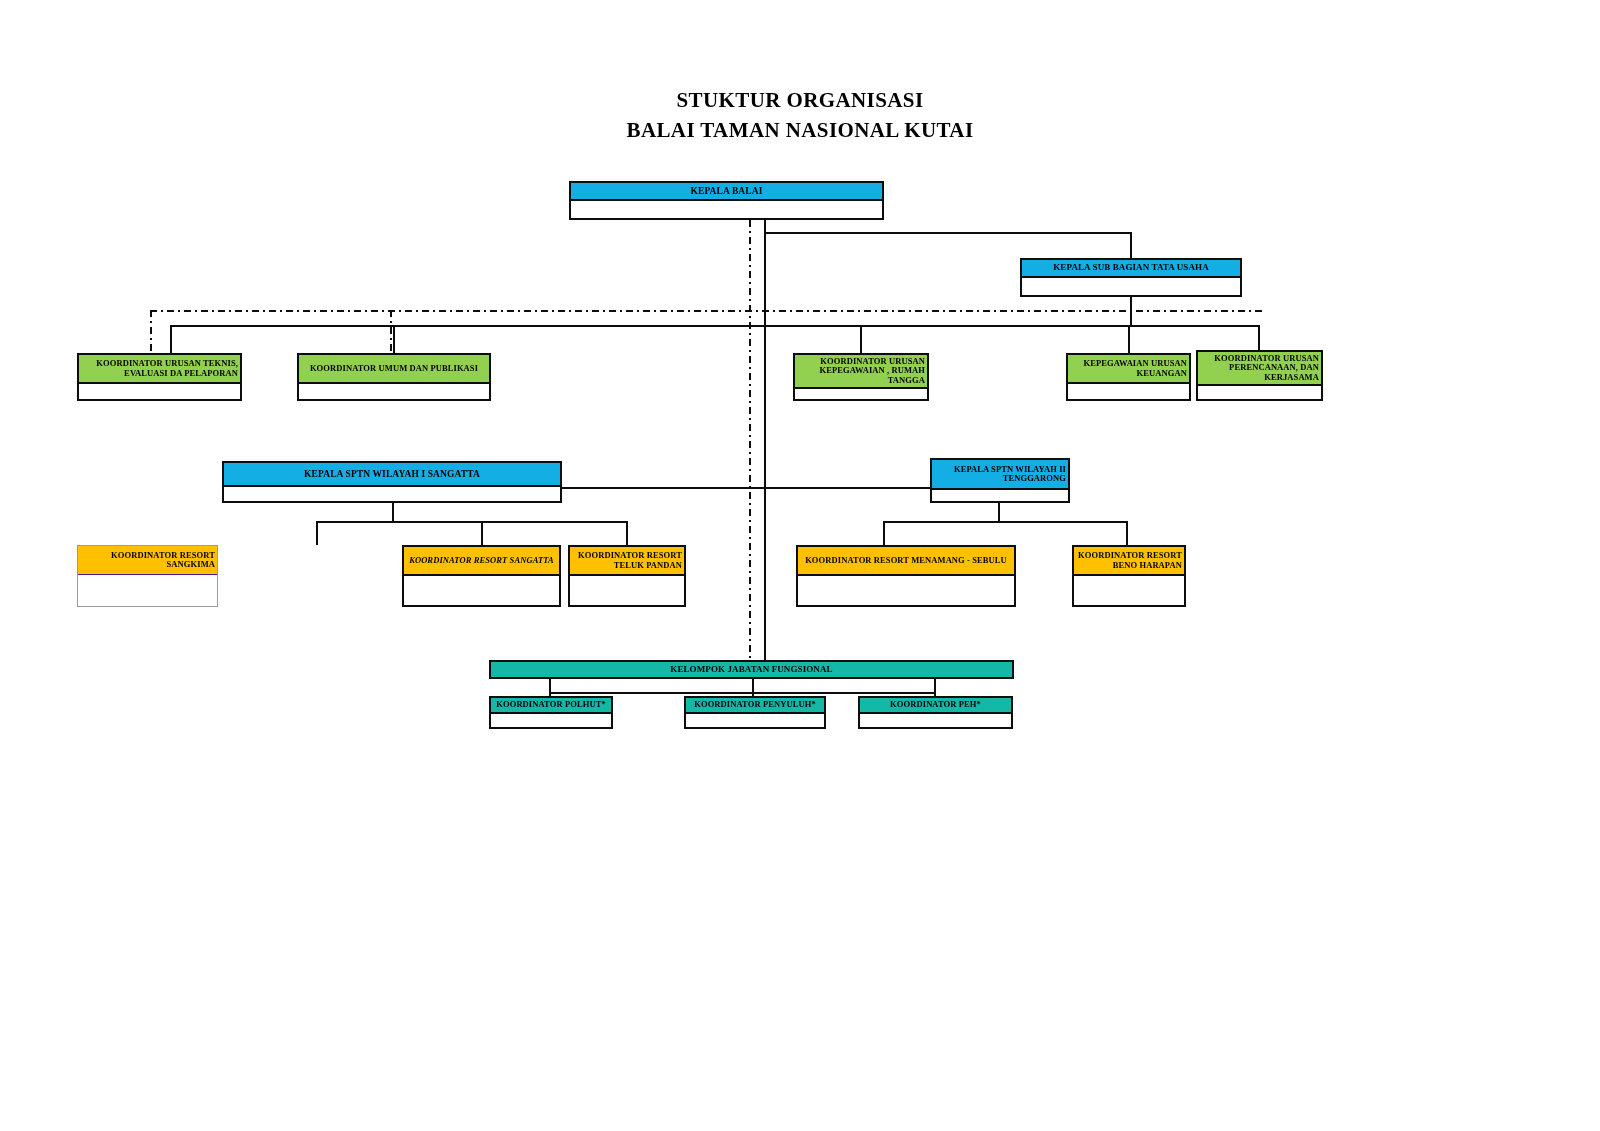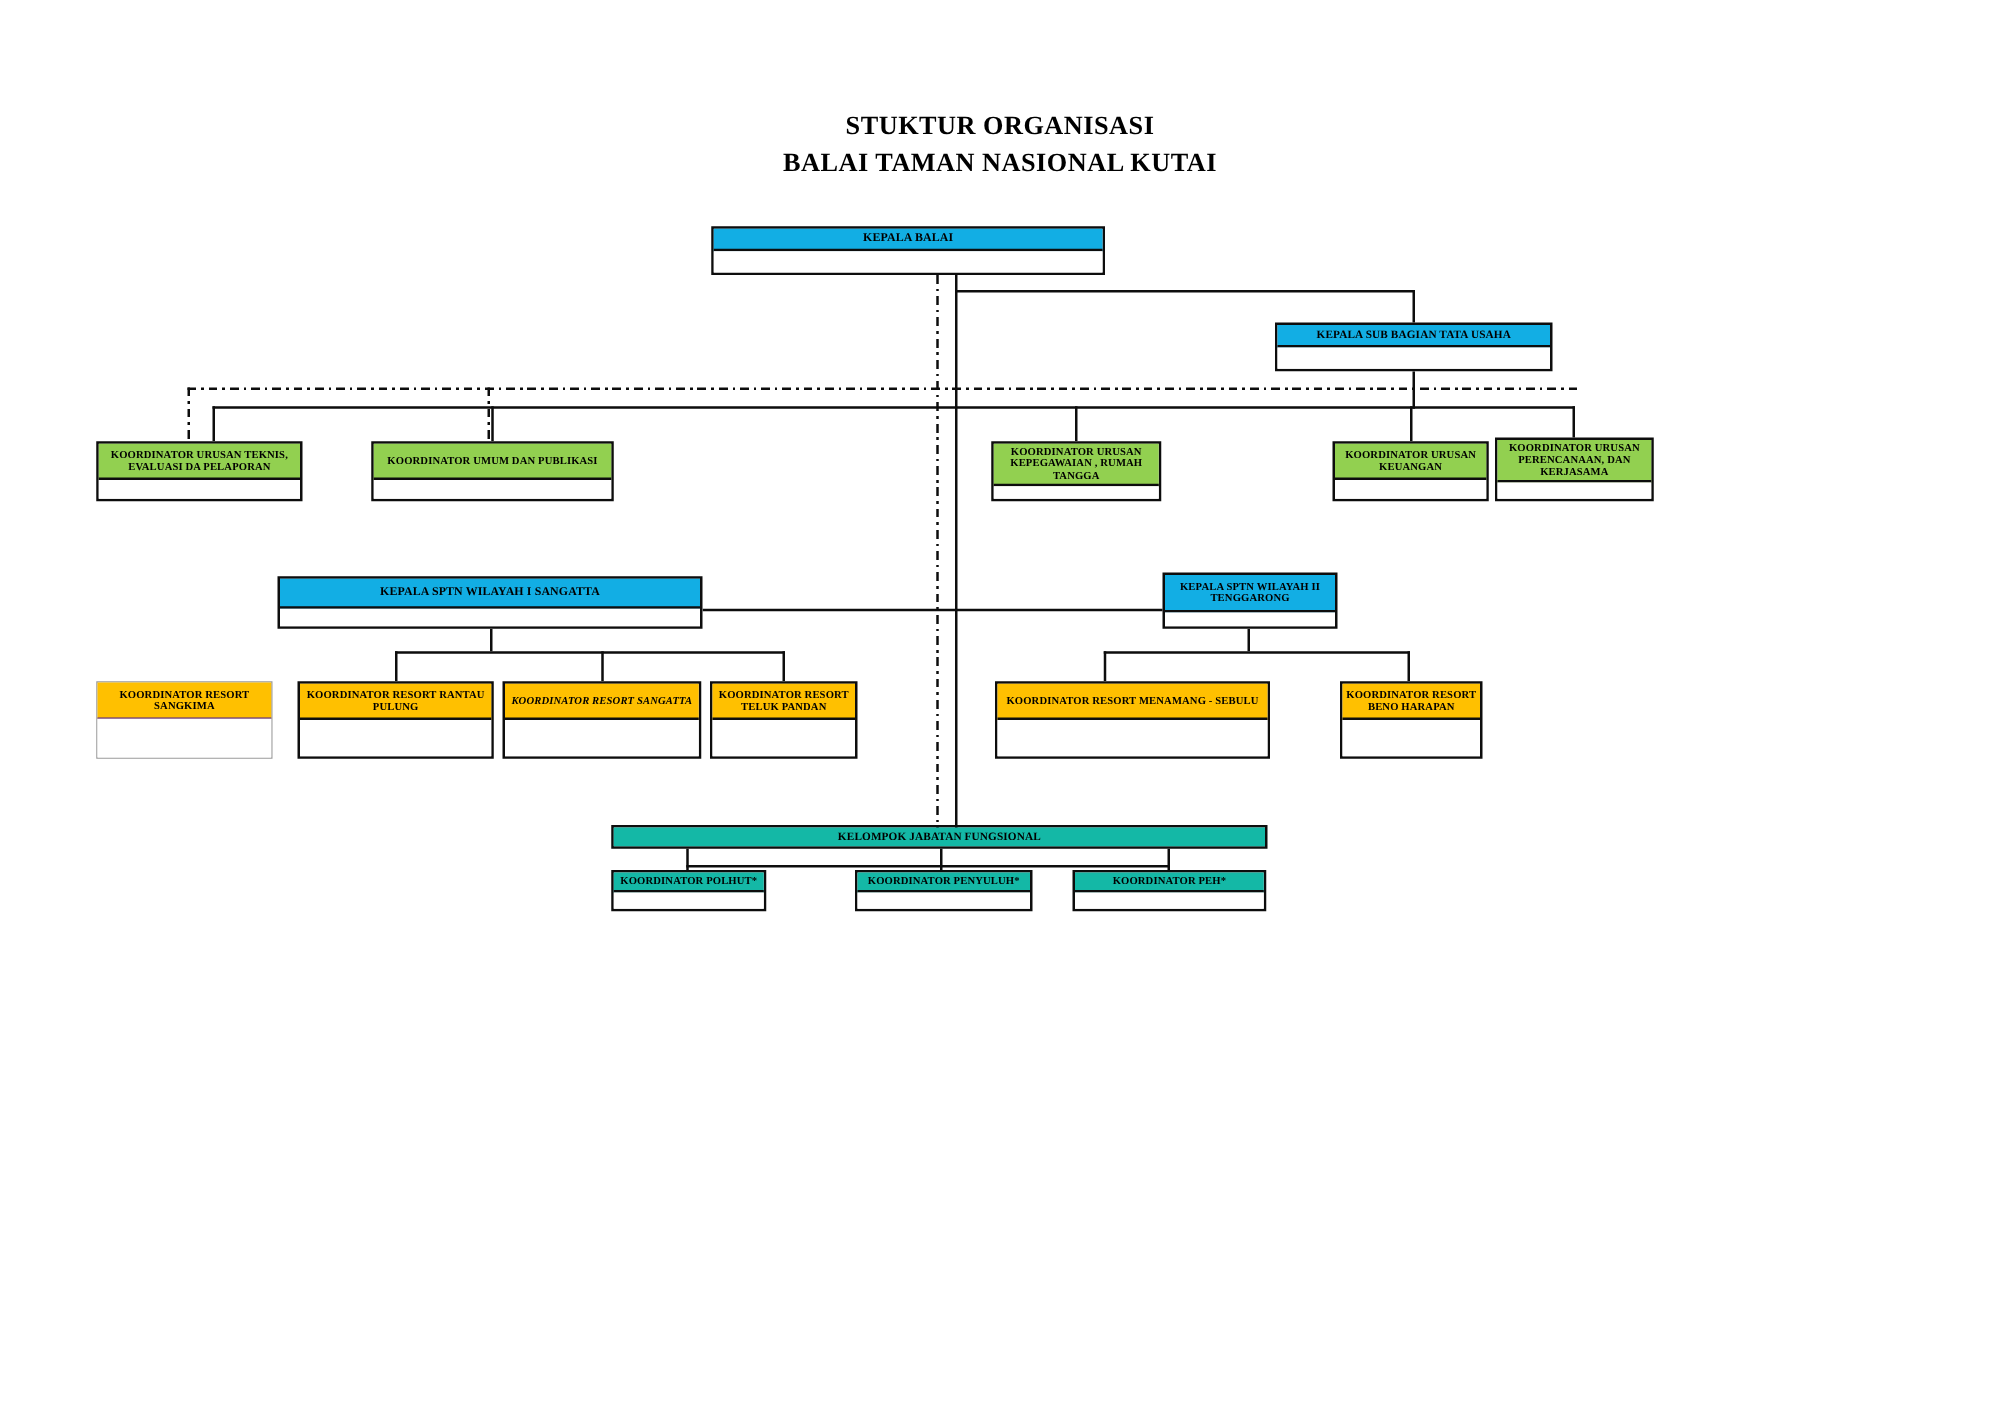--- a/index.html
+++ b/index.html
@@ -36,21 +36,21 @@
     border: 2px solid #0d0d0d;
     background: #ffffff;
     z-index: 5;
   }
   .node .hdr {
     box-sizing: border-box;
     width: 100%;
     display: flex;
     align-items: center;
     justify-content: center;
-    text-align: center;
+    text-align: right;
     font-weight: bold;
     color: #000000;
     line-height: 1.08;
     letter-spacing: 0.1px;
     border-bottom: 2px solid #0d0d0d;
     padding: 4px 2px;
   }
   .node .body {
     background: #ffffff;
   }
@@ -173,21 +173,21 @@
     <div class="hdr" style="height:29px; font-size:8.5px;">KOORDINATOR UMUM DAN PUBLIKASI</div>
     <div class="body" style="height:15px;"></div>
   </div>
 
   <div class="node c-green" style="left:793px; top:353px; width:136px; height:48px;">
     <div class="hdr" style="height:34px; font-size:8.5px;">KOORDINATOR URUSAN KEPEGAWAIAN , RUMAH TANGGA</div>
     <div class="body" style="height:10px;"></div>
   </div>
 
   <div class="node c-green" style="left:1066px; top:353px; width:125px; height:48px;">
-    <div class="hdr" style="height:29px; font-size:8.5px;">KOORDINATOR URUSAN KEUANGAN</div>
+    <div class="hdr" style="height:29px; font-size:8.5px;">KEPEGAWAIAN URUSAN KEUANGAN</div>
     <div class="body" style="height:15px;"></div>
   </div>
 
   <div class="node c-green" style="left:1196px; top:350px; width:127px; height:51px;">
     <div class="hdr" style="height:34px; font-size:8.5px;">KOORDINATOR URUSAN PERENCANAAN, DAN KERJASAMA</div>
     <div class="body" style="height:13px;"></div>
   </div>
 
   <div class="node c-blue" style="left:222px; top:461px; width:340px; height:42px;">
     <div class="hdr" style="height:24px; font-size:9.5px;">KEPALA SPTN WILAYAH I SANGATTA</div>
@@ -197,24 +197,20 @@
   <div class="node c-blue" style="left:930px; top:458px; width:140px; height:45px;">
     <div class="hdr" style="height:30px; font-size:8.5px;">KEPALA SPTN WILAYAH II TENGGARONG</div>
     <div class="body" style="height:11px;"></div>
   </div>
 
   <div class="node c-amber soft" style="left:77px; top:545px; width:141px; height:62px;">
     <div class="hdr" style="height:29px; font-size:8.5px;">KOORDINATOR RESORT SANGKIMA</div>
     <div class="body" style="height:31px;"></div>
   </div>
 
-  <div class="node c-amber" style="left:238px; top:545px; width:157px; height:62px;">
-    <div class="hdr" style="height:29px; font-size:8.5px;">KOORDINATOR RESORT RANTAU PULUNG</div>
-    <div class="body" style="height:29px;"></div>
-  </div>
 
   <div class="node c-amber" style="left:402px; top:545px; width:159px; height:62px;font-style:italic;">
     <div class="hdr" style="height:29px; font-size:8.5px;">KOORDINATOR RESORT SANGATTA</div>
     <div class="body" style="height:29px;"></div>
   </div>
 
   <div class="node c-amber" style="left:568px; top:545px; width:118px; height:62px;">
     <div class="hdr" style="height:29px; font-size:8.5px;">KOORDINATOR RESORT TELUK PANDAN</div>
     <div class="body" style="height:29px;"></div>
   </div>

